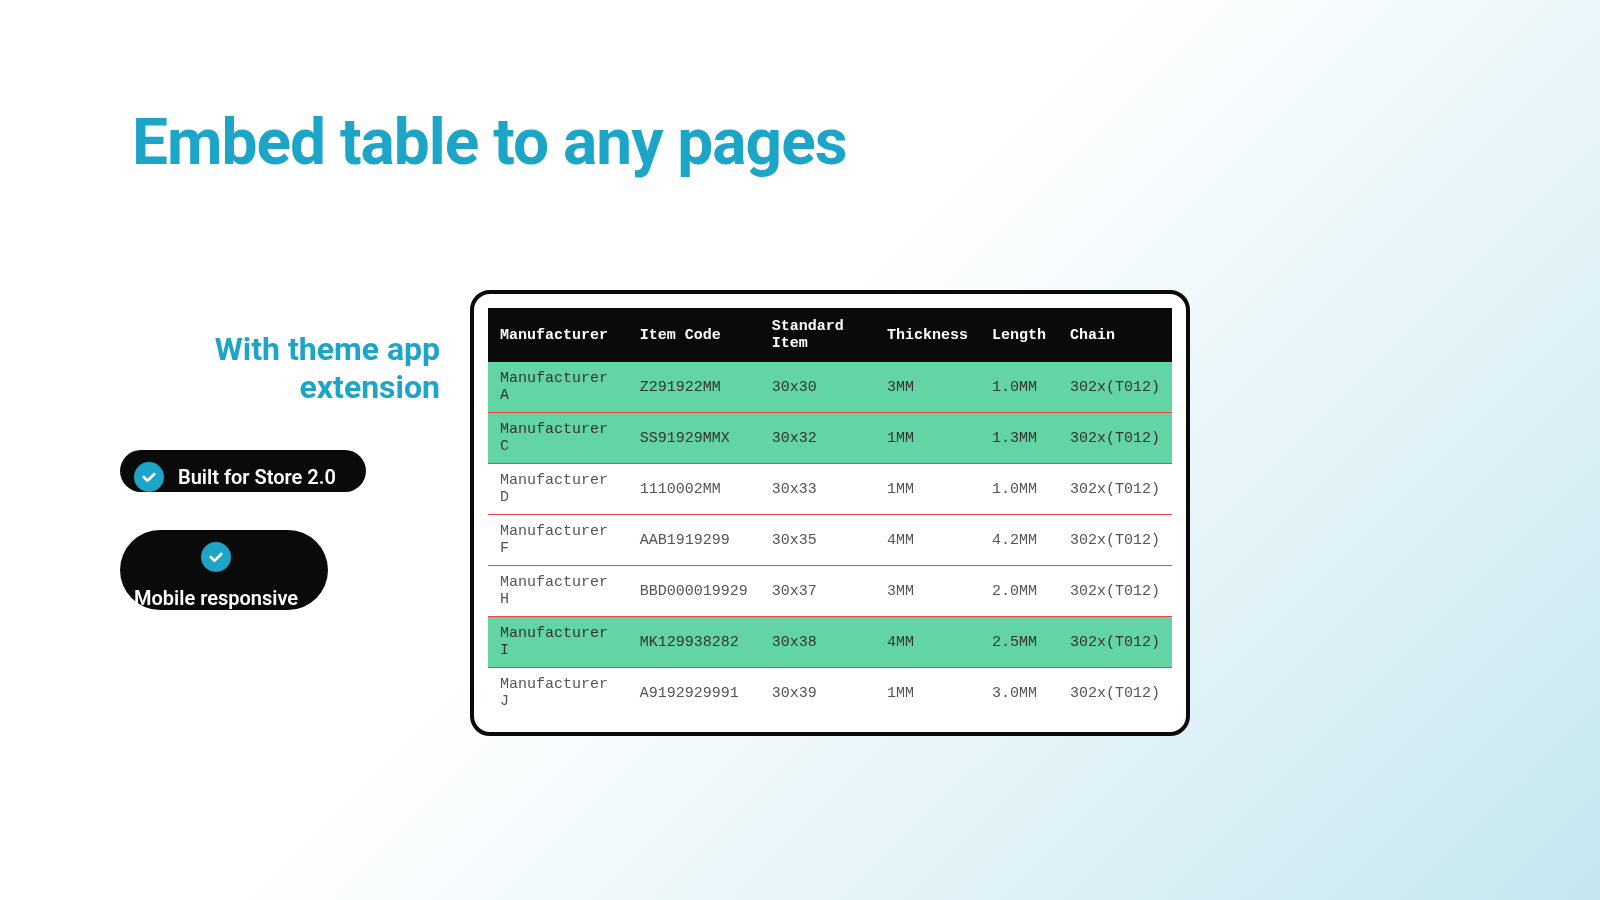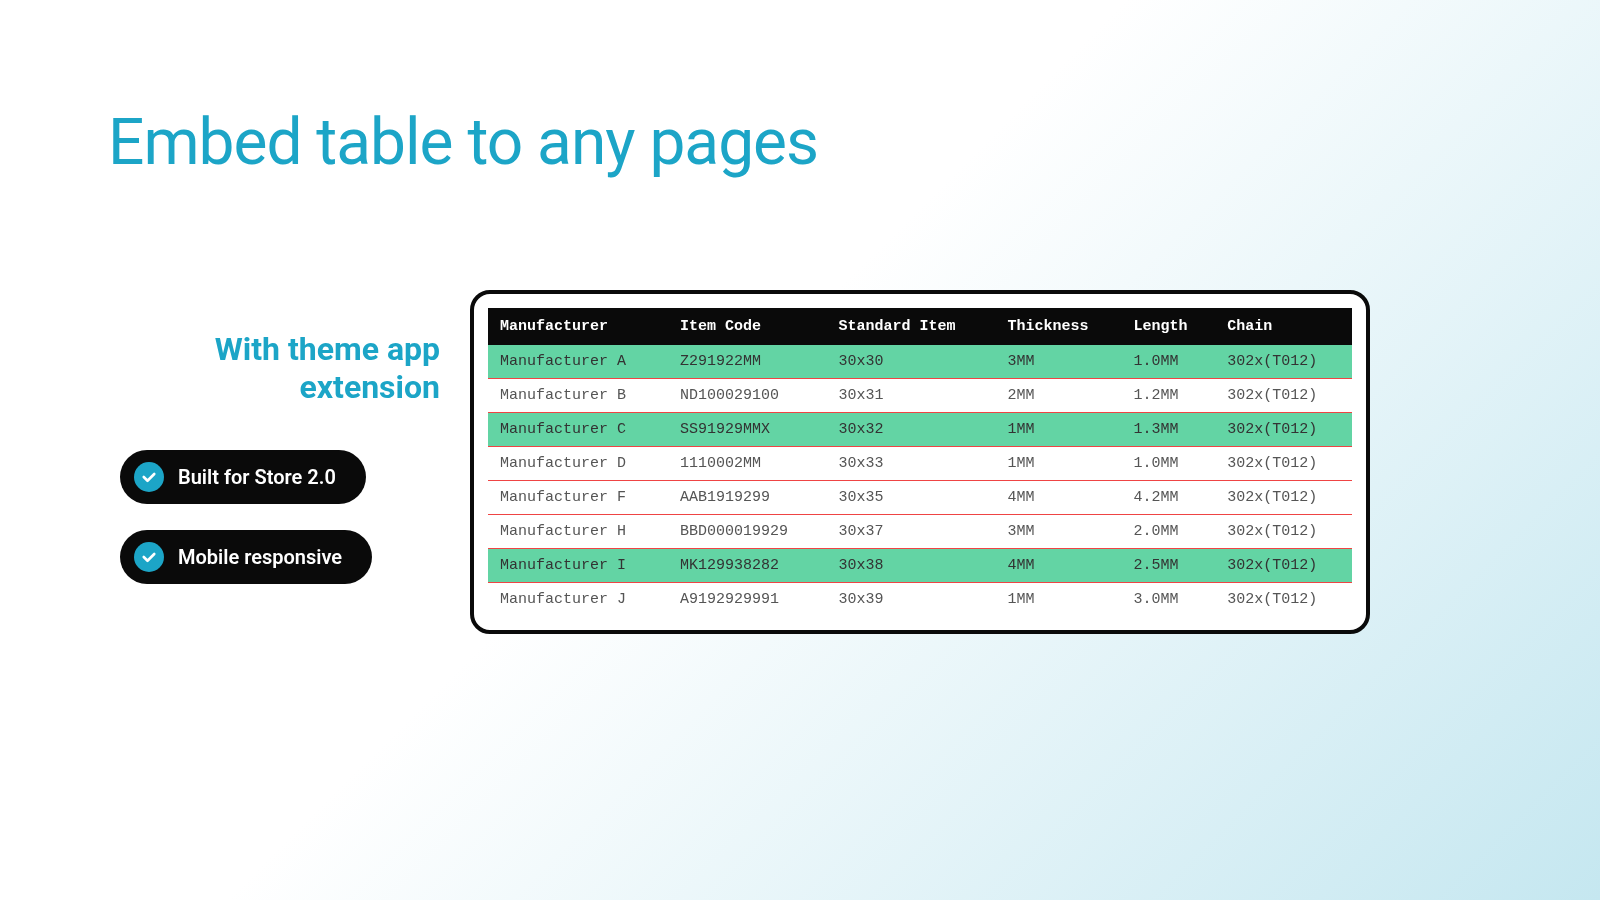--- a/index.html
+++ b/index.html
@@ -7,23 +7,23 @@
       width: 1600px;
       height: 900px;
       font-family: -apple-system, BlinkMacSystemFont, "Segoe UI", Roboto, sans-serif;
       background: linear-gradient(135deg, #ffffff 0%, #ffffff 45%, #c5e7f0 100%);
       position: relative;
       overflow: hidden;
     }
     .page-title {
       position: absolute;
       top: 105px;
-      left: 108px;
+      left: 132px;
       font-size: 64px;
-      font-weight: 400;
+      font-weight: 700;
       color: #1ca5c7;
       letter-spacing: -1px;
     }
     .subtitle {
       position: absolute;
       top: 330px;
       left: 120px;
       font-size: 32px;
       font-weight: 700;
       color: #1ca5c7;
@@ -31,25 +31,25 @@
       max-width: 320px;
       text-align: right;
     }
     .feature-pill {
       position: absolute;
       left: 120px;
       display: flex;
       align-items: center;
       background: #0a0a0a;
       border-radius: 999px;
-      padding: 12px 30px 12px 14px;
+      padding: 12px 30px 0 14px;
       gap: 14px;
     }
     .feature-pill.first { top: 450px; }
-    .feature-pill.second { top: 530px; }
+    .feature-pill.second { top: 530px; flex-direction: column; }
     .check-circle {
       width: 30px;
       height: 30px;
       border-radius: 50%;
       background: #1ca5c7;
       display: flex;
       align-items: center;
       justify-content: center;
       flex-shrink: 0;
     }
@@ -57,21 +57,21 @@
     .pill-label {
       color: #ffffff;
       font-size: 20px;
       font-weight: 600;
       white-space: nowrap;
     }
     .table-card {
       position: absolute;
       top: 290px;
       left: 470px;
-      width: 900px;
+      width: 720px;
       border: 4px solid #0a0a0a;
       border-radius: 20px;
       padding: 14px;
       background: #ffffff;
     }
     .embedded-table {
       width: 100%;
       border-collapse: collapse;
       font-family: "SFMono-Regular", Consolas, "Liberation Mono", Menlo, Courier, monospace;
       font-size: 15px;
@@ -138,28 +138,20 @@
     </thead>
     <tbody id="table-body">
         <tr class="odd">
           <td>Manufacturer A</td>
           <td>Z291922MM</td>
           <td>30x30</td>
           <td>3MM</td>
           <td>1.0MM</td>
           <td>302x(T012)</td>
         </tr>
-        <tr class="even">
-          <td>Manufacturer B</td>
-          <td>ND100029100</td>
-          <td>30x31</td>
-          <td>2MM</td>
-          <td>1.2MM</td>
-          <td>302x(T012)</td>
-        </tr>
         <tr class="odd">
           <td>Manufacturer C</td>
           <td>SS91929MMX</td>
           <td>30x32</td>
           <td>1MM</td>
           <td>1.3MM</td>
           <td>302x(T012)</td>
         </tr>
         <tr class="even">
           <td>Manufacturer D</td>

